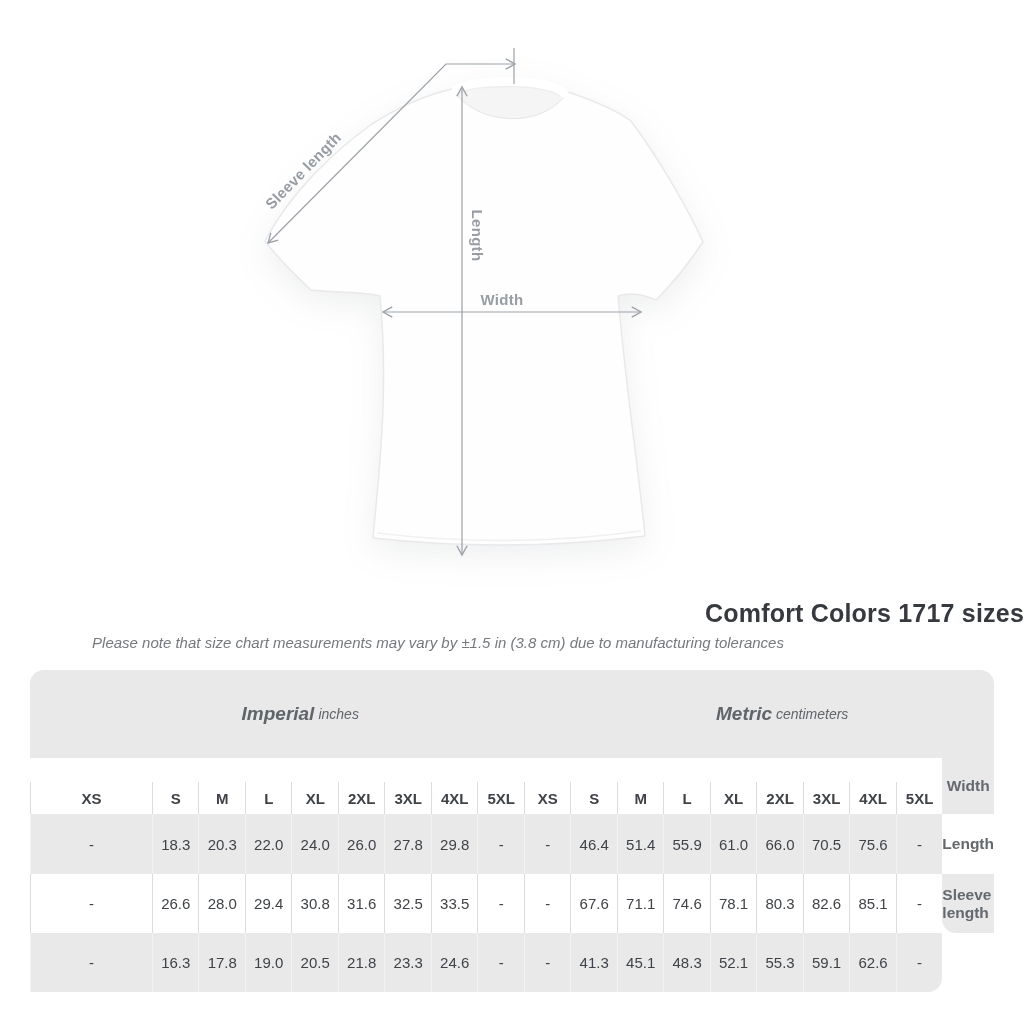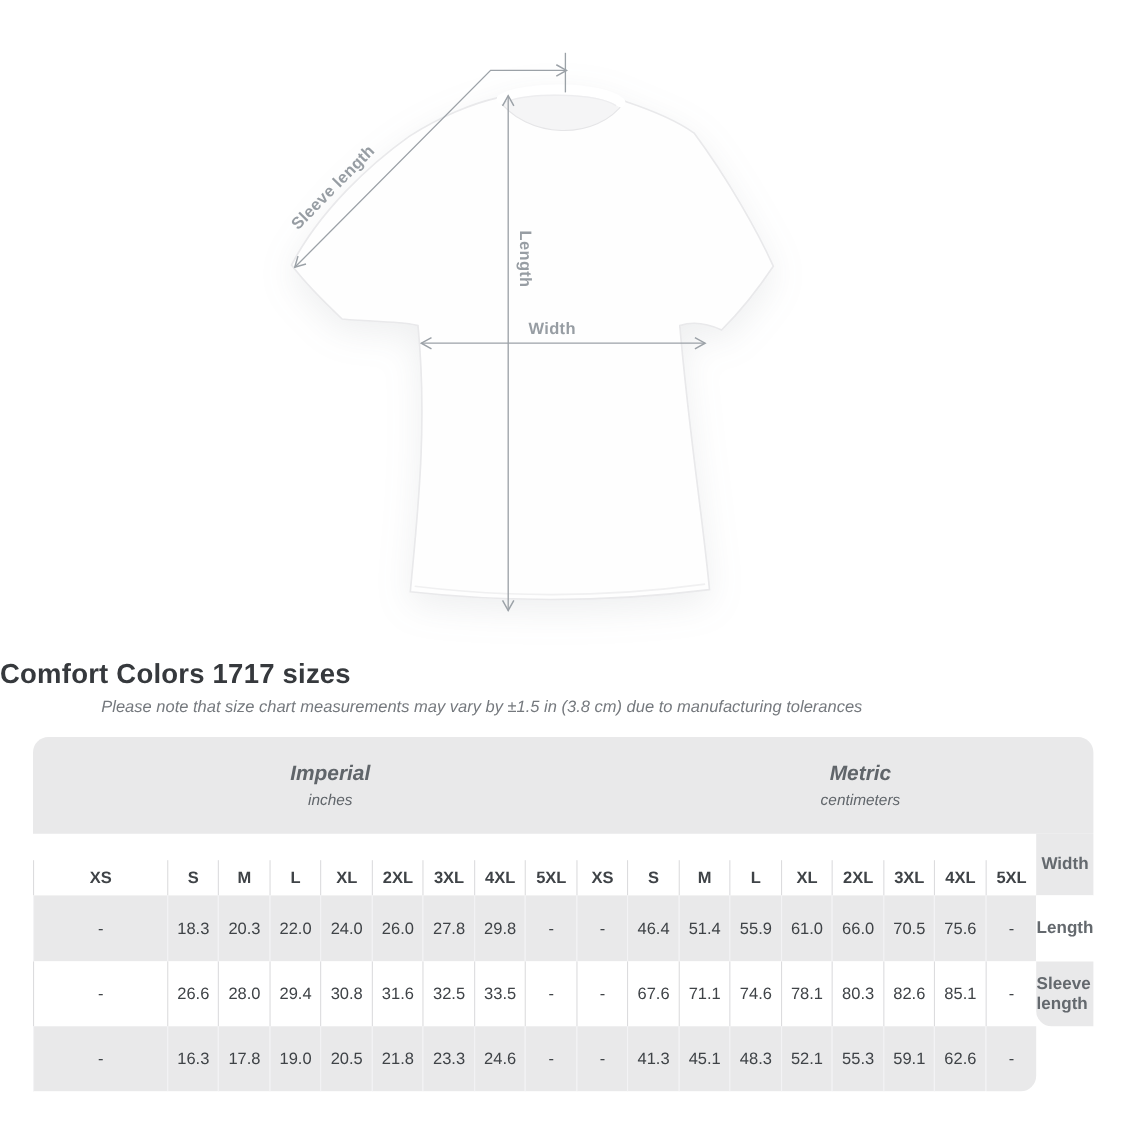--- a/index.html
+++ b/index.html
@@ -10,30 +10,30 @@
   
   .diagram{position:absolute;left:0;top:0;width:1024px;height:600px;}
   .diagram svg{position:absolute;left:0;top:0;}
   .anno-label{position:absolute;font-size:15px;font-weight:700;color:#979da3;
               letter-spacing:.3px;text-align:center;white-space:nowrap;}
   .lbl-sleeve{left:218px;top:162px;width:170px;transform:rotate(-45.5deg);}
   .lbl-length{left:437px;top:227px;width:80px;transform:rotate(90deg);}
   .lbl-width{left:452px;top:291px;width:100px;}
 
   
-  .chart-title{position:absolute;left:0;top:599px;width:1024px;text-align:left;
+  .chart-title{position:absolute;left:0;top:599px;width:1024px;text-align:right;
                font-size:25px;font-weight:700;color:#36393d;letter-spacing:.2px;}
   .chart-subtitle{position:absolute;left:0;top:634px;width:876px;text-align:center;
                font-size:15px;font-style:italic;color:#75797e;}
 
   
   .size-table{position:absolute;left:30px;top:670px;width:964px;
               display:grid;grid-template-columns:122px repeat(18,1fr);
               grid-template-rows:88px 56px 60px 59px 59px;}
-  .band{background:#e9e9ea;display:flex;flex-direction:column;align-items:center;
+  .band{background:#e9e9ea;display:flex;flex-direction:row;align-items:center;
         justify-content:center;gap:4px;}
   .band.imperial{grid-column:span 10;border-top-left-radius:14px;}
   .band.metric{grid-column:span 9;border-top-right-radius:14px;}
   .band-label{font-size:19px;font-weight:700;font-style:italic;color:#60656a;}
   .band-sub{font-size:14px;font-style:italic;color:#60656a;}
 
   .cell{display:flex;align-items:center;justify-content:center;font-size:15px;}
   .c-label{font-weight:700;color:#64696e;font-size:15.5px;}
   .head{font-weight:700;color:#64696e;margin-top:24px;}
   .c-data{color:#3f4347;}

